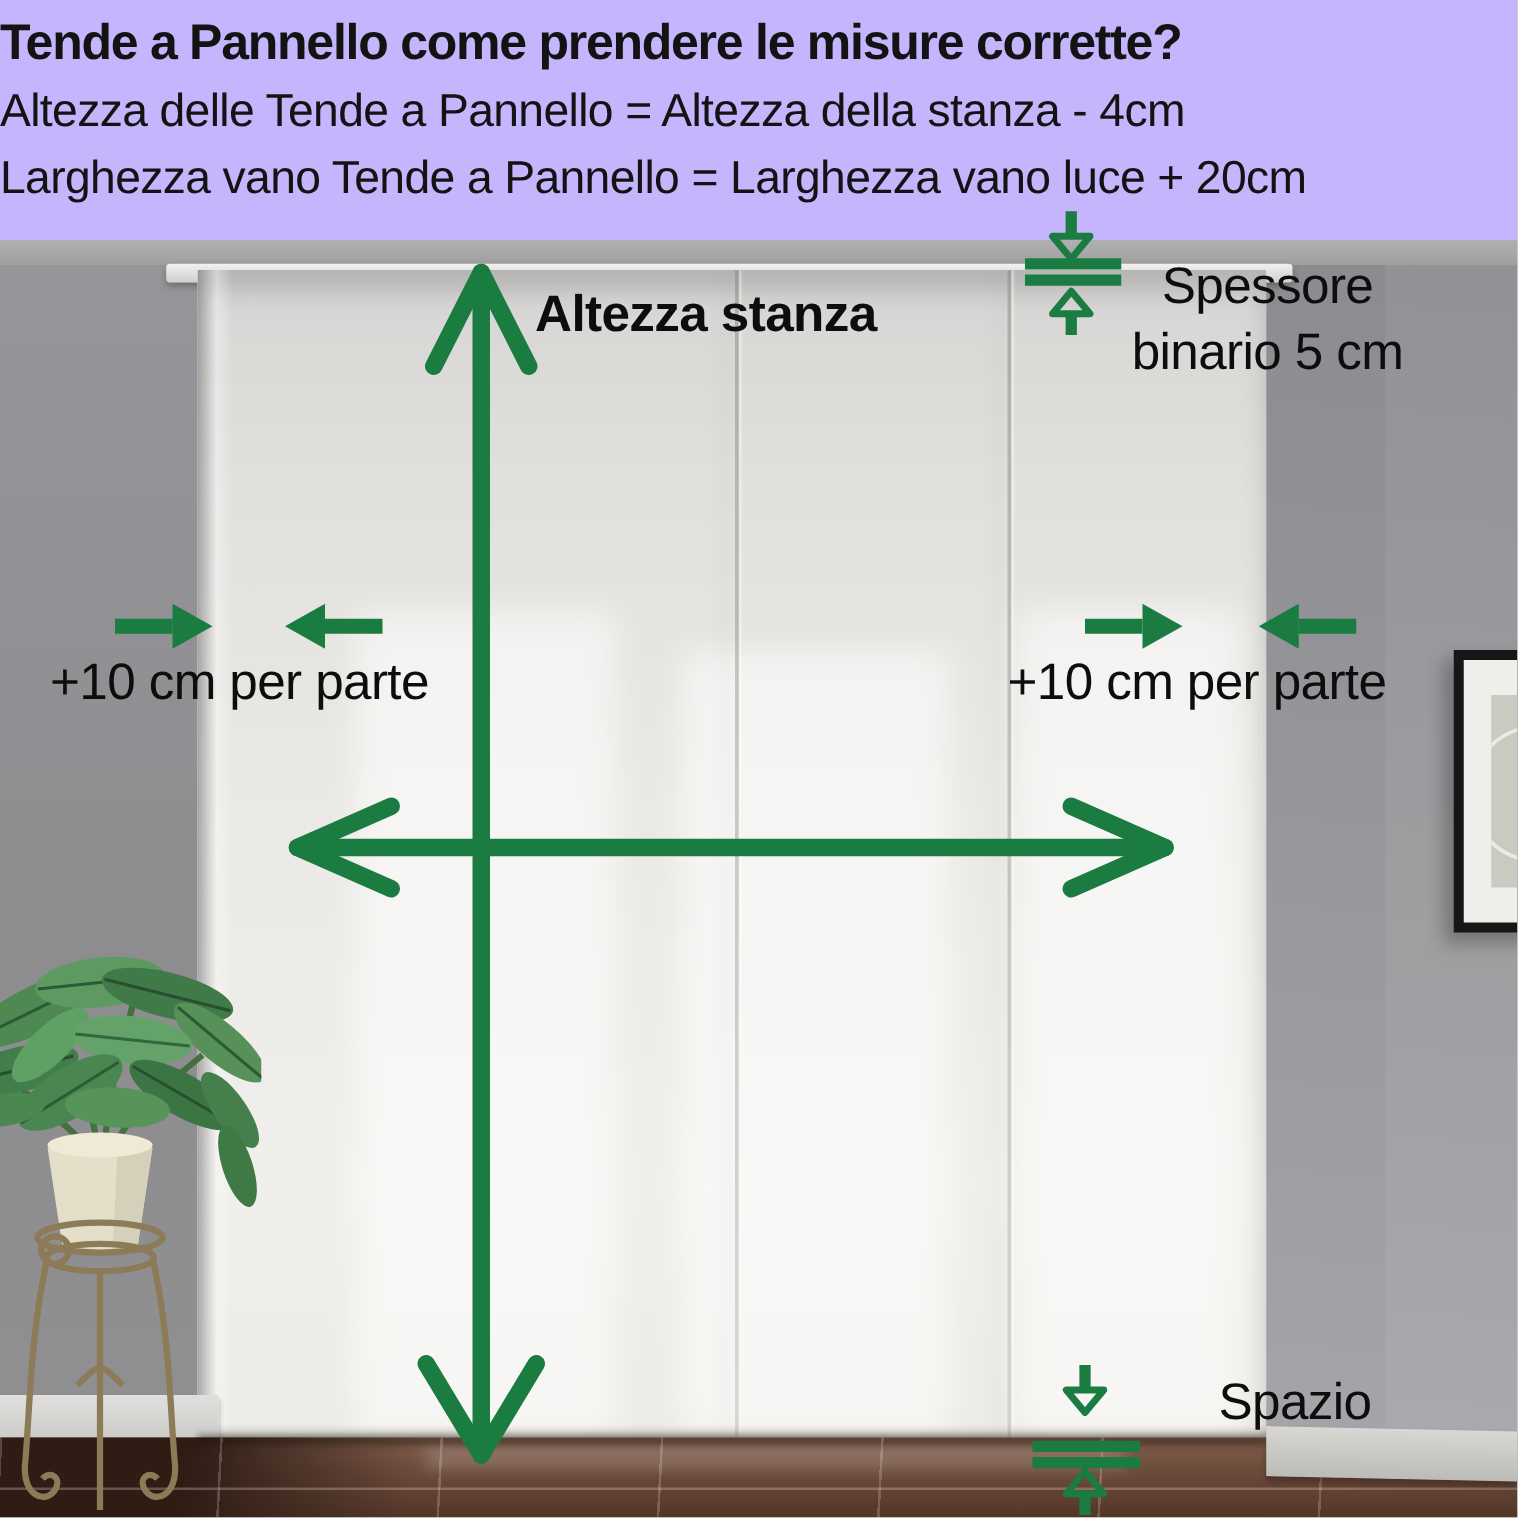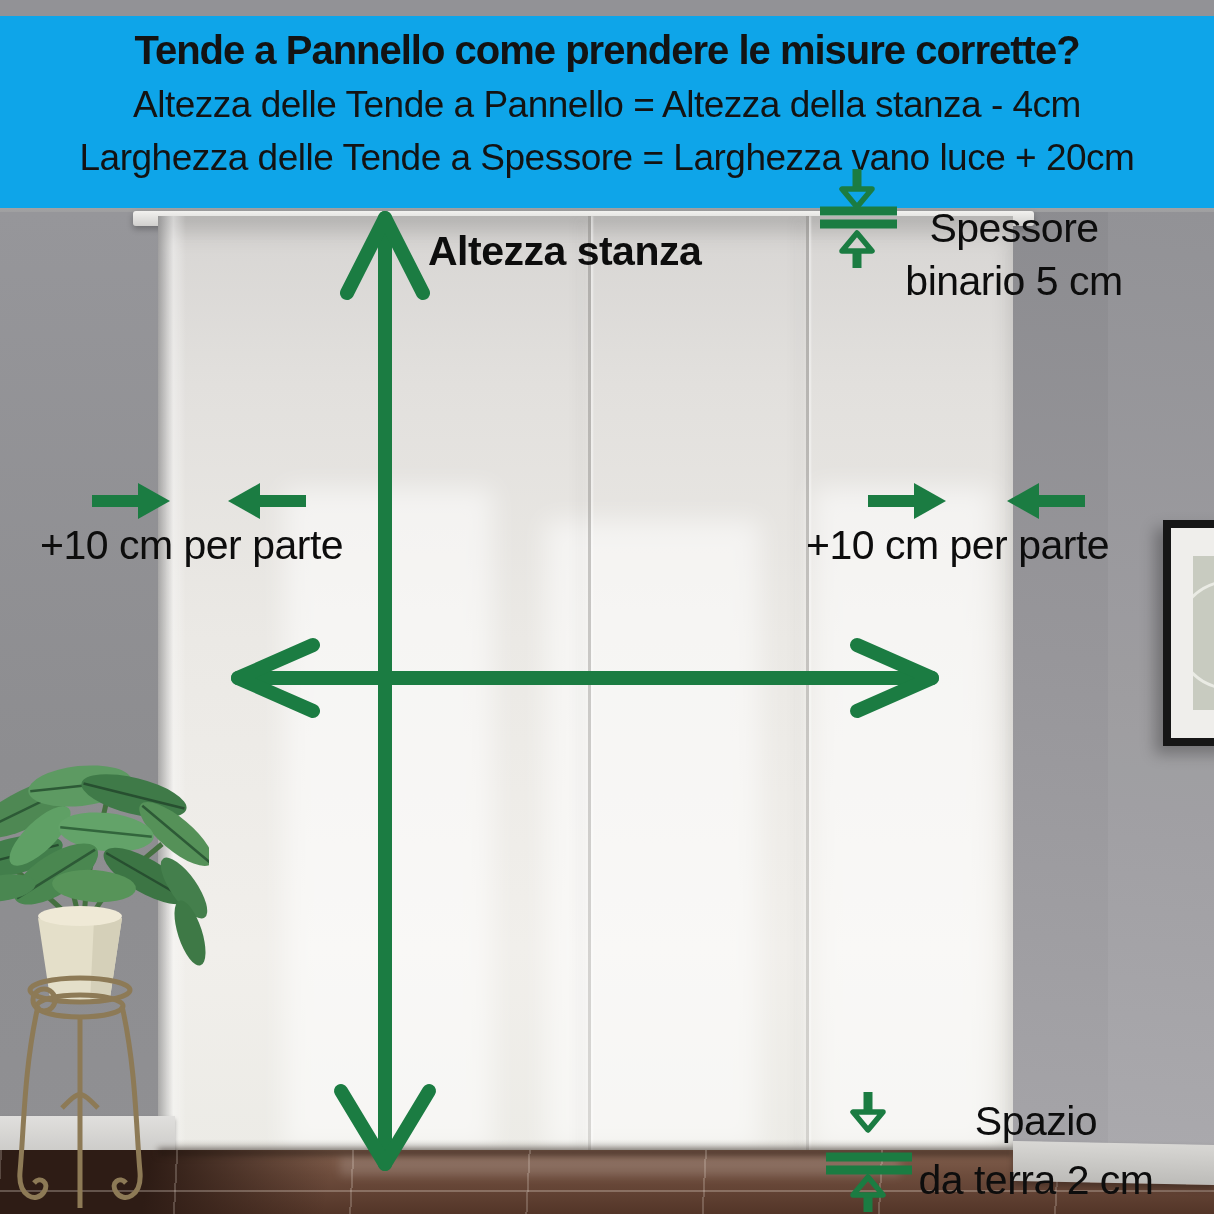--- a/index.html
+++ b/index.html
@@ -3,22 +3,22 @@
 <meta charset="utf-8">
 <style>
   html,body{margin:0;padding:0;background:#ffffff;}
   *{box-sizing:border-box;}
   .stage{
     position:relative;width:1214px;height:1214px;overflow:hidden;
     font-family:"Liberation Sans",sans-serif;background:#929296;
   }
   
   .header{
-    position:absolute;left:0;top:16px;width:1214px;height:192px;
-    background:#0ea5e9;text-align:center;color:#131313;z-index:10;
+    position:absolute;left:0;top:0;width:1214px;height:192px;
+    background:#c4b5fd;color:#131313;z-index:10;
   }
   .title{
     margin-top:12px;font-size:40px;font-weight:700;letter-spacing:-1px;white-space:nowrap;
   }
   .formula{
     font-size:37px;font-weight:400;line-height:53px;letter-spacing:-0.5px;white-space:nowrap;
   }
   .formula.first{margin-top:5px;}
   
   .scene{position:absolute;left:0;top:192px;width:1214px;height:1022px;overflow:hidden;background:#929296;z-index:1;}
@@ -188,21 +188,21 @@
         <path d="M128 258 C142 320 142 380 146 424 C148 448 130 456 122 444 C116 434 126 428 132 435"></path>
         <path d="M86 270 L86 460"></path>
         <path d="M68 360 C86 342 86 342 104 360"></path>
       </g>
     </svg>
   </div>
 
   <div class="header">
     <div class="title">Tende a Pannello come prendere le misure corrette?</div>
     <div class="formula first">Altezza delle Tende a Pannello = Altezza della stanza - 4cm</div>
-    <div class="formula">Larghezza delle Tende a Spessore = Larghezza vano luce + 20cm</div>
+    <div class="formula">Larghezza vano Tende a Pannello = Larghezza vano luce + 20cm</div>
   </div>
 
   <svg class="annot" viewBox="0 0 1214 1214" xmlns="http://www.w3.org/2000/svg">
     <g stroke="#1b7c42" stroke-width="14" stroke-linecap="round" stroke-linejoin="round" fill="none">
       <path d="M385 218 V1164"></path>
       <path d="M347 293 L385 218 L423 293"></path>
       <path d="M341 1091 L385 1164 L429 1091"></path>
     </g>
     <g stroke="#1b7c42" stroke-width="14" stroke-linecap="round" stroke-linejoin="round" fill="none">
       <path d="M238 678 H932"></path>
@@ -241,16 +241,15 @@
 
   <div class="lbl bold" id="room-height-label">Altezza stanza</div>
   <div class="lbl" id="left-extension-label">+10 cm per parte</div>
   <div class="lbl" id="right-extension-label">+10 cm per parte</div>
   <div class="lbl center" id="track-thickness-label">
     <span>Spessore</span>
     <span>binario 5 cm</span>
   </div>
   <div class="lbl center" id="floor-gap-label">
     <span>Spazio</span>
-    <span>da terra 2 cm</span>
   </div>
 
 </div>
 
 </body></html>

